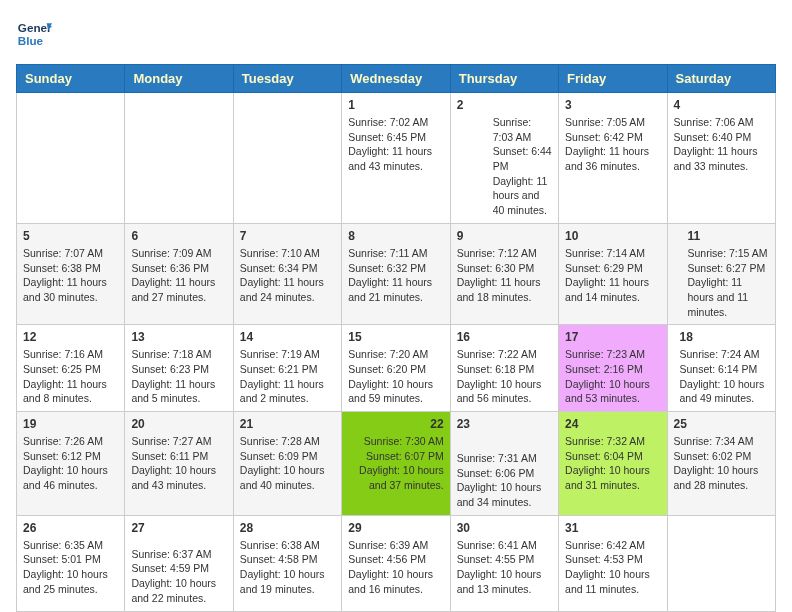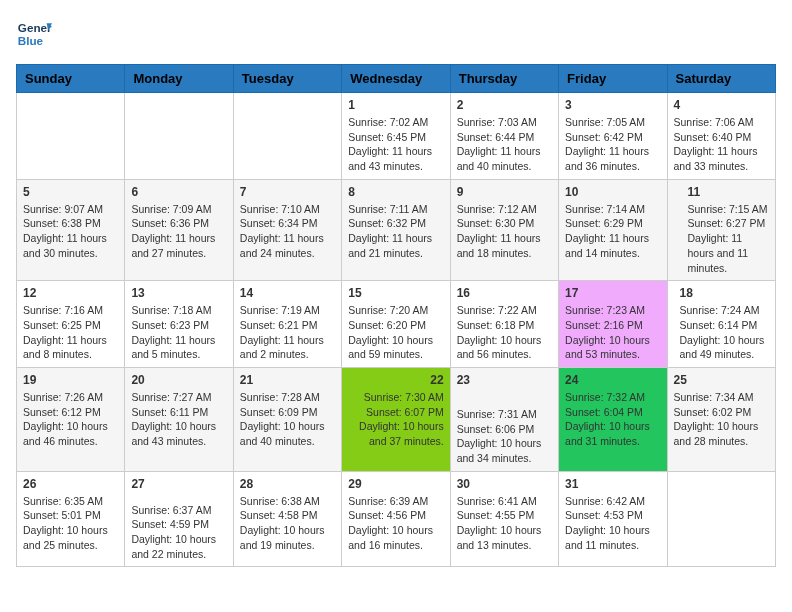--- a/index.html
+++ b/index.html
@@ -37,21 +37,21 @@
       font-size: 15px;
       color: #2a2a2a;
     }
     .calendar {
       width: 100%;
       border-collapse: collapse;
       border: 1px solid #ccc;
     }
     .calendar th {
       background-color: #2a7abf;
-      color: #000000;
+      color: #fef9c3;
       font-size: 13px;
       font-weight: 600;
       padding: 6px 8px;
       text-align: left;
       border: 1px solid #1a6aaf;
     }
     .calendar td {
       border: 1px solid #ccc;
       vertical-align: top;
       padding: 5px 6px;
@@ -117,41 +117,41 @@
         <td class="empty-cell"></td>
         <td class="empty-cell"></td>
         <td style="background: rgb(255, 255, 255);">
           <span class="day-number">1</span>
           <div class="day-info" style="white-space: pre-line;">Sunrise: 7:02 AM
 Sunset: 6:45 PM
 Daylight: 11 hours and 43 minutes.</div>
         </td>
         <td style="background: rgb(255, 255, 255);">
           <span class="day-number">2</span>
-          <div class="day-info" style="white-space: pre-line;">Sunrise: 7:03 AM
+          <div class="day-info" style="white-space: pre-line; margin-left: 36px;">Sunrise: 7:03 AM
 Sunset: 6:44 PM
 Daylight: 11 hours and 40 minutes.</div>
         </td>
         <td style="background: rgb(255, 255, 255);">
           <span class="day-number">3</span>
           <div class="day-info" style="white-space: pre-line;">Sunrise: 7:05 AM
 Sunset: 6:42 PM
 Daylight: 11 hours and 36 minutes.</div>
         </td>
         <td style="background: rgb(255, 255, 255);">
           <span class="day-number">4</span>
           <div class="day-info" style="white-space: pre-line;">Sunrise: 7:06 AM
 Sunset: 6:40 PM
 Daylight: 11 hours and 33 minutes.</div>
         </td>
       </tr>
       <tr>
         <td style="background: rgb(245, 245, 245);">
           <span class="day-number">5</span>
-          <div class="day-info" style="white-space: pre-line;">Sunrise: 9:07 AM
+          <div class="day-info" style="white-space: pre-line;">Sunrise: 7:07 AM
 Sunset: 6:38 PM
 Daylight: 11 hours and 30 minutes.</div>
         </td>
         <td style="background: rgb(245, 245, 245);">
           <span class="day-number">6</span>
           <div class="day-info" style="white-space: pre-line;">Sunrise: 7:09 AM
 Sunset: 6:36 PM
 Daylight: 11 hours and 27 minutes.</div>
         </td>
         <td style="background: rgb(245, 245, 245);">
@@ -253,21 +253,21 @@
           <div class="day-info" style="white-space: pre-line;">Sunrise: 7:30 AM
 Sunset: 6:07 PM
 Daylight: 10 hours and 37 minutes.</div>
         </td>
         <td style="background: rgb(245, 245, 245);">
           <span class="day-number">23</span>
           <div class="day-info" style="white-space: pre-line; margin-top: 20px;">Sunrise: 7:31 AM
 Sunset: 6:06 PM
 Daylight: 10 hours and 34 minutes.</div>
         </td>
-        <td style="background: #22c55e; margin-left: 28px;">
+        <td style="background: #bef264; margin-left: 28px;">
           <span class="day-number">24</span>
           <div class="day-info" style="white-space: pre-line;">Sunrise: 7:32 AM
 Sunset: 6:04 PM
 Daylight: 10 hours and 31 minutes.</div>
         </td>
         <td style="background: rgb(245, 245, 245);">
           <span class="day-number">25</span>
           <div class="day-info" style="white-space: pre-line;">Sunrise: 7:34 AM
 Sunset: 6:02 PM
 Daylight: 10 hours and 28 minutes.</div>

